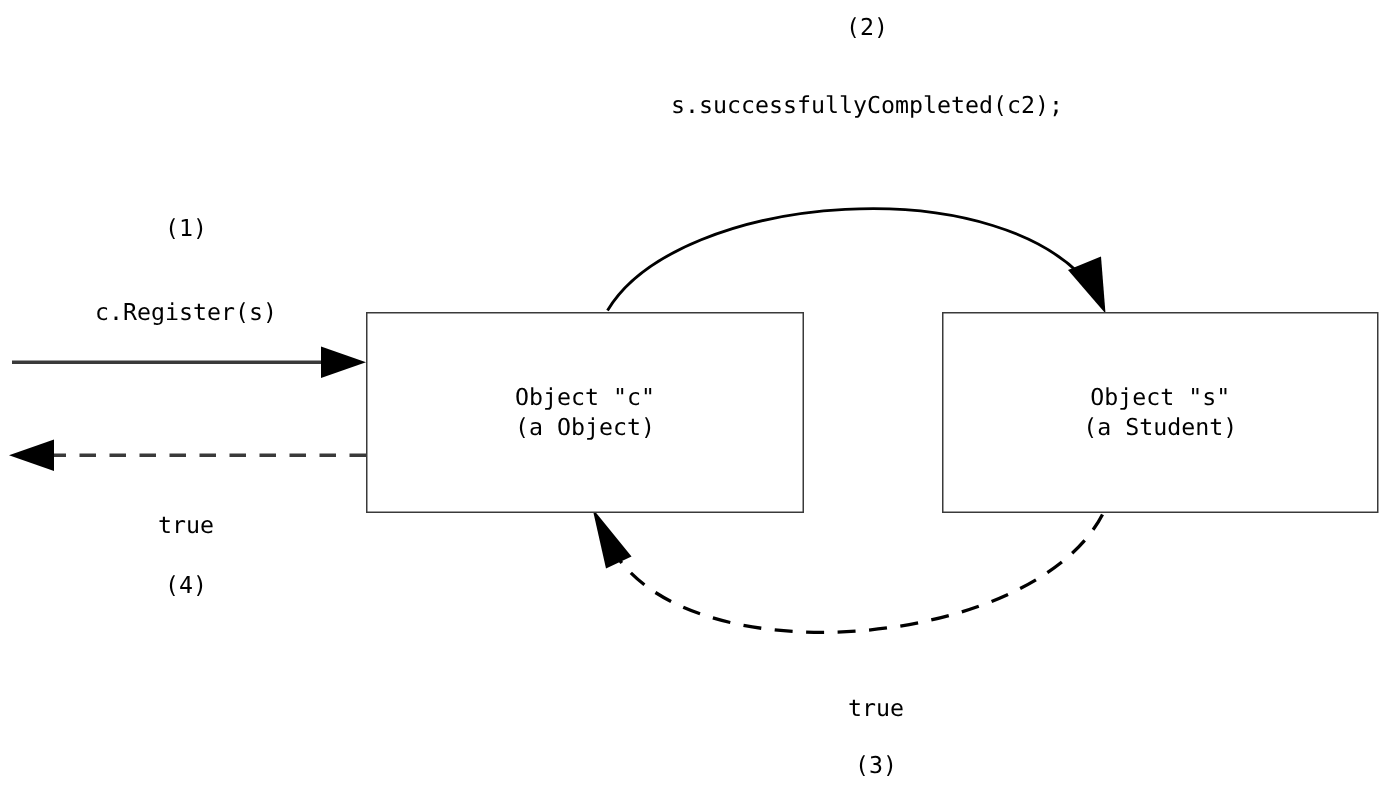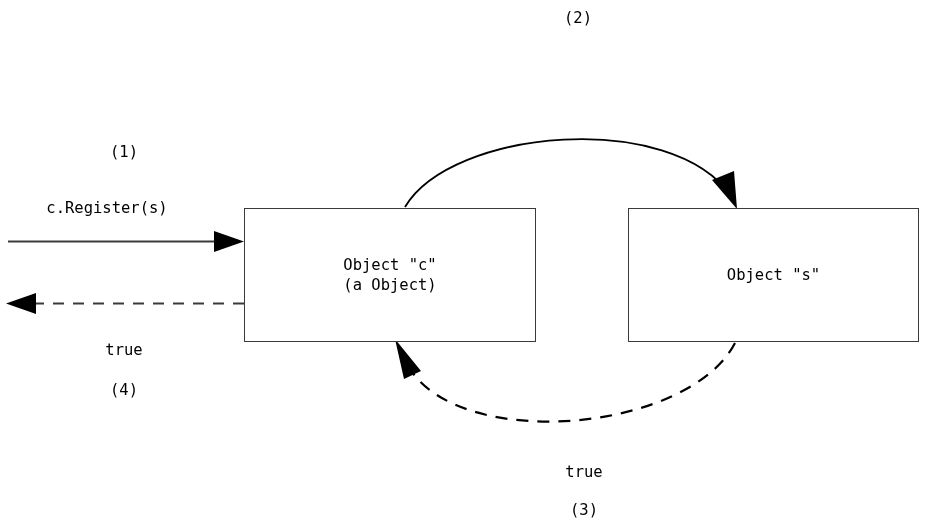--- a/index.html
+++ b/index.html
@@ -58,21 +58,21 @@
     line-height: 20px;
     white-space: pre;
     text-align: center;
   }
   .lbl.centered {
     transform: translateX(-50%);
   }
   #lbl-seq-2      { left: 578px; top: 8px; }
   #lbl-msg-2      { left: 578px; top: 60px; }
   #lbl-seq-1      { left: 124px; top: 142px; }
-  #lbl-msg-1      { left: 107px; top: 198px; }
+  #lbl-msg-1      { left: 124px; top: 198px; }
   #lbl-ret-4-val  { left: 124px; top: 340px; }
   #lbl-ret-4-seq  { left: 124px; top: 380px; }
   #lbl-ret-3-val  { left: 584px; top: 462px; }
   #lbl-ret-3-seq  { left: 584px; top: 500px; }
 </style>
 </head>
 <body>
 
 <div id="canvas">
 
@@ -99,23 +99,25 @@
     </g>
   </svg>
 
   <div class="obj-box" id="box-course">
     <div class="obj-line">Object "c"</div>
     <div class="obj-line">(a Object)</div>
   </div>
 
   <div class="obj-box" id="box-student">
     <div class="obj-line">Object "s"</div>
+    <div class="obj-line">(a Student)</div>
   </div>
 
   <div class="lbl centered" id="lbl-seq-2">(2)</div>
+  <div class="lbl centered" id="lbl-msg-2">s.successfullyCompleted(c2);</div>
 
   <div class="lbl centered" id="lbl-seq-1">(1)</div>
   <div class="lbl centered" id="lbl-msg-1">c.Register(s)</div>
 
   <div class="lbl centered" id="lbl-ret-4-val">true</div>
   <div class="lbl centered" id="lbl-ret-4-seq">(4)</div>
 
   <div class="lbl centered" id="lbl-ret-3-val">true</div>
   <div class="lbl centered" id="lbl-ret-3-seq">(3)</div>
 

